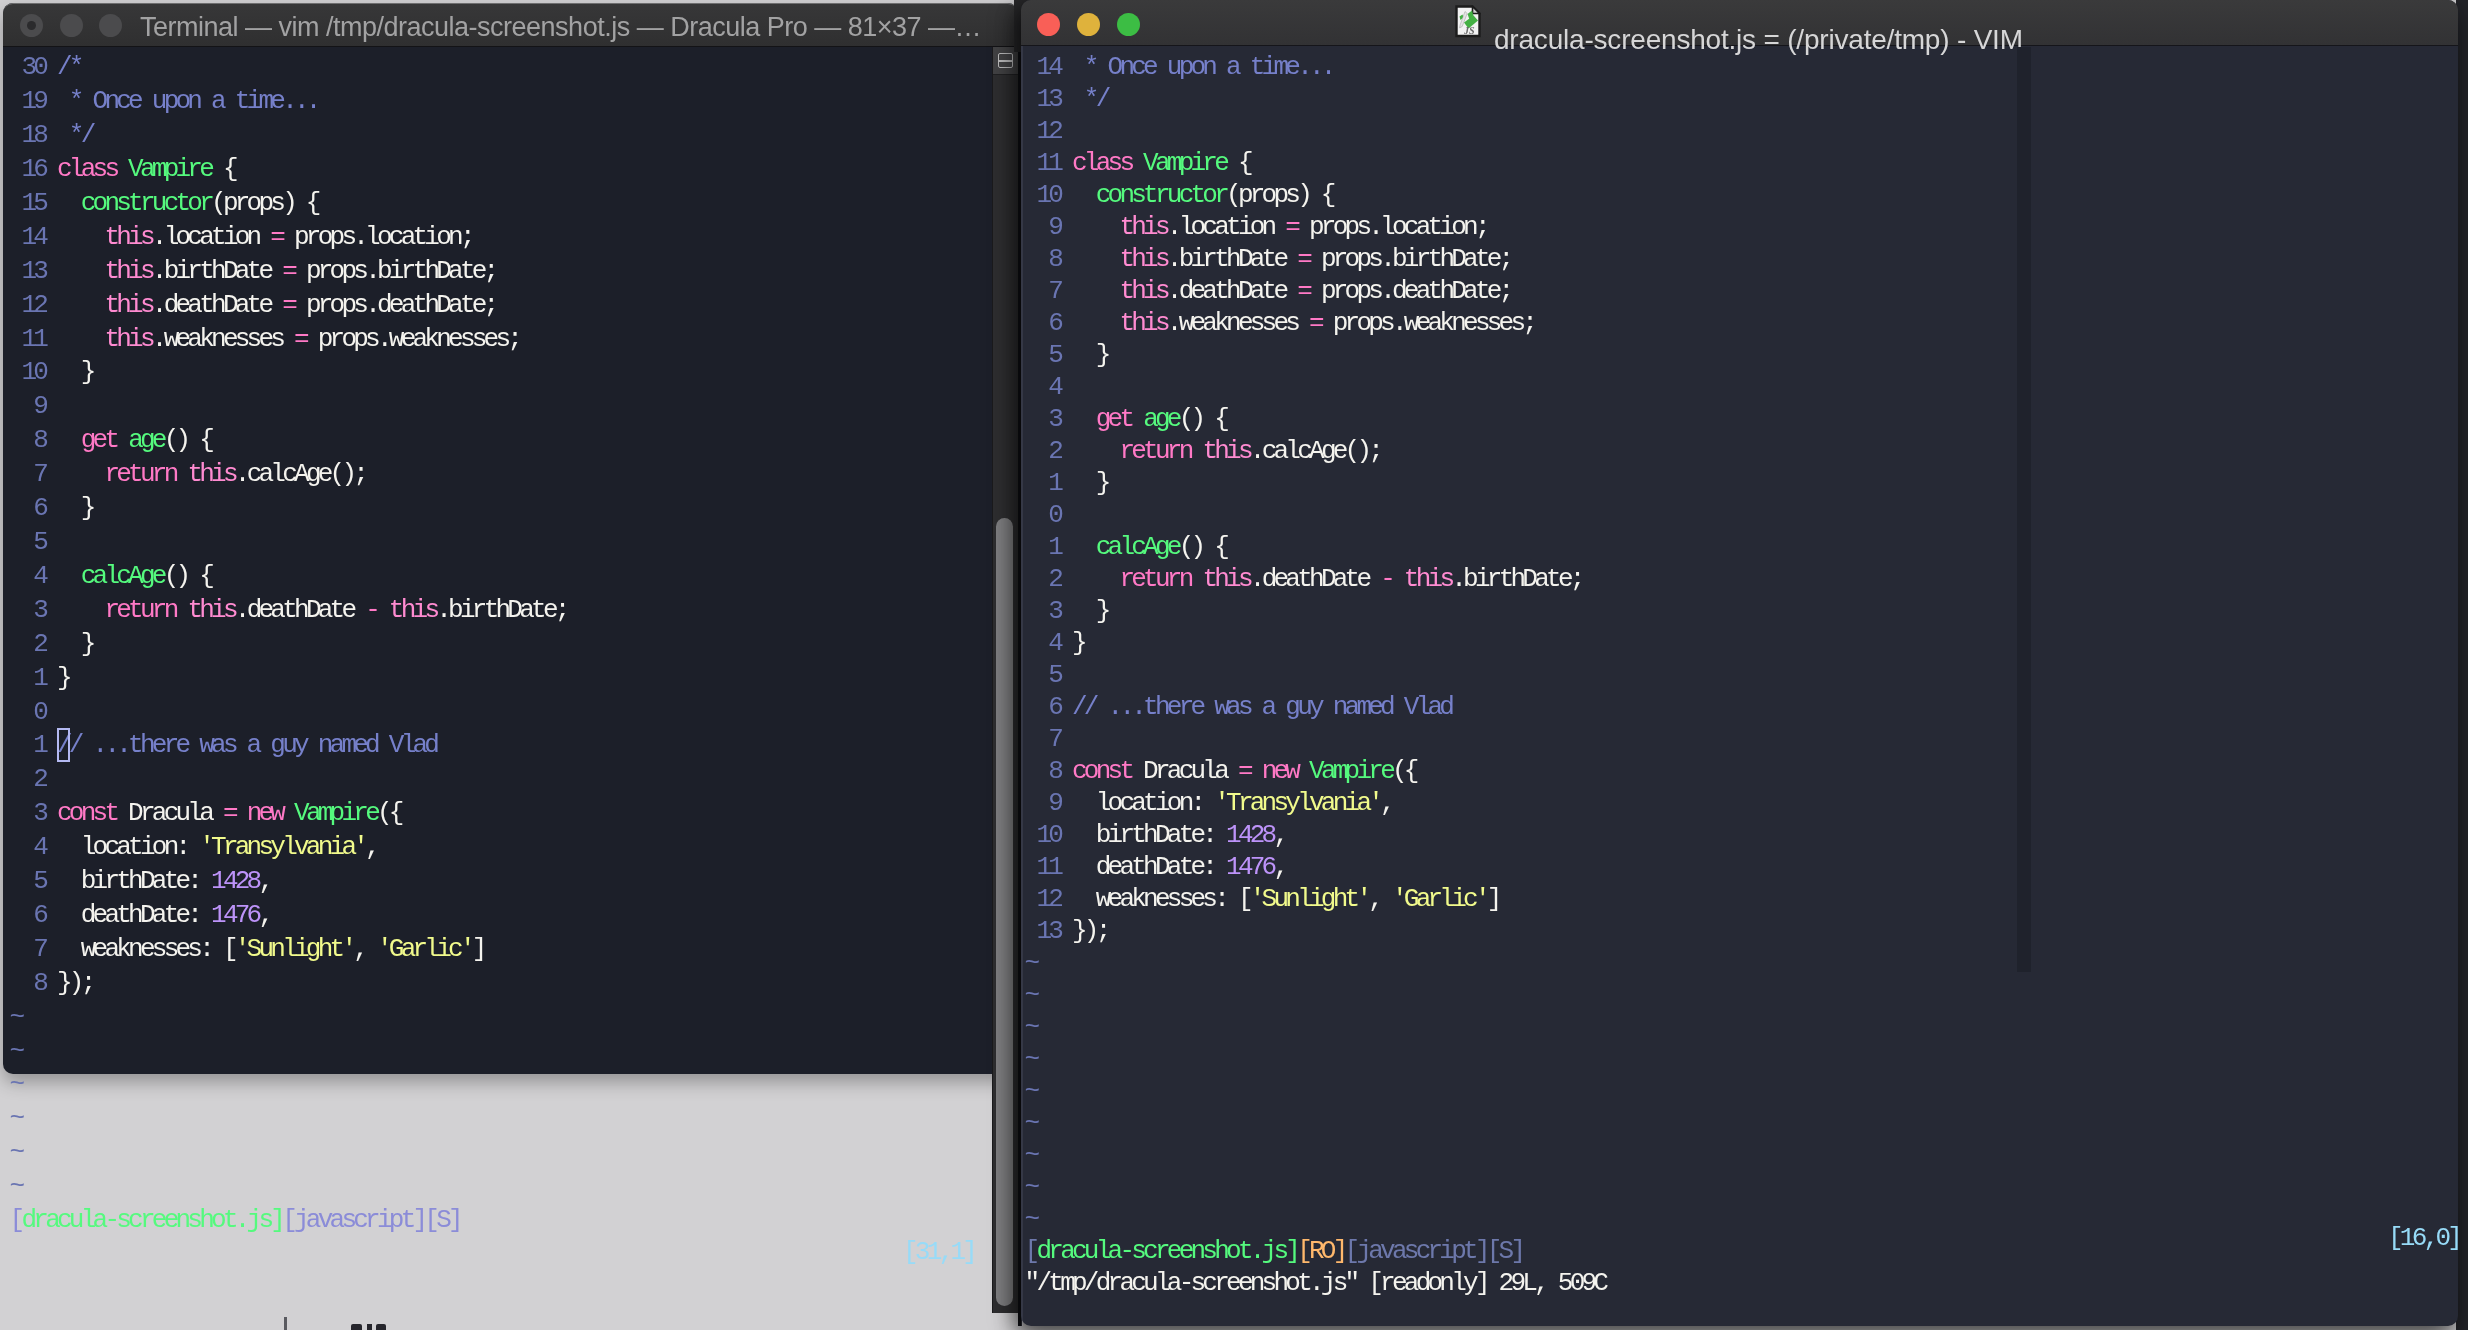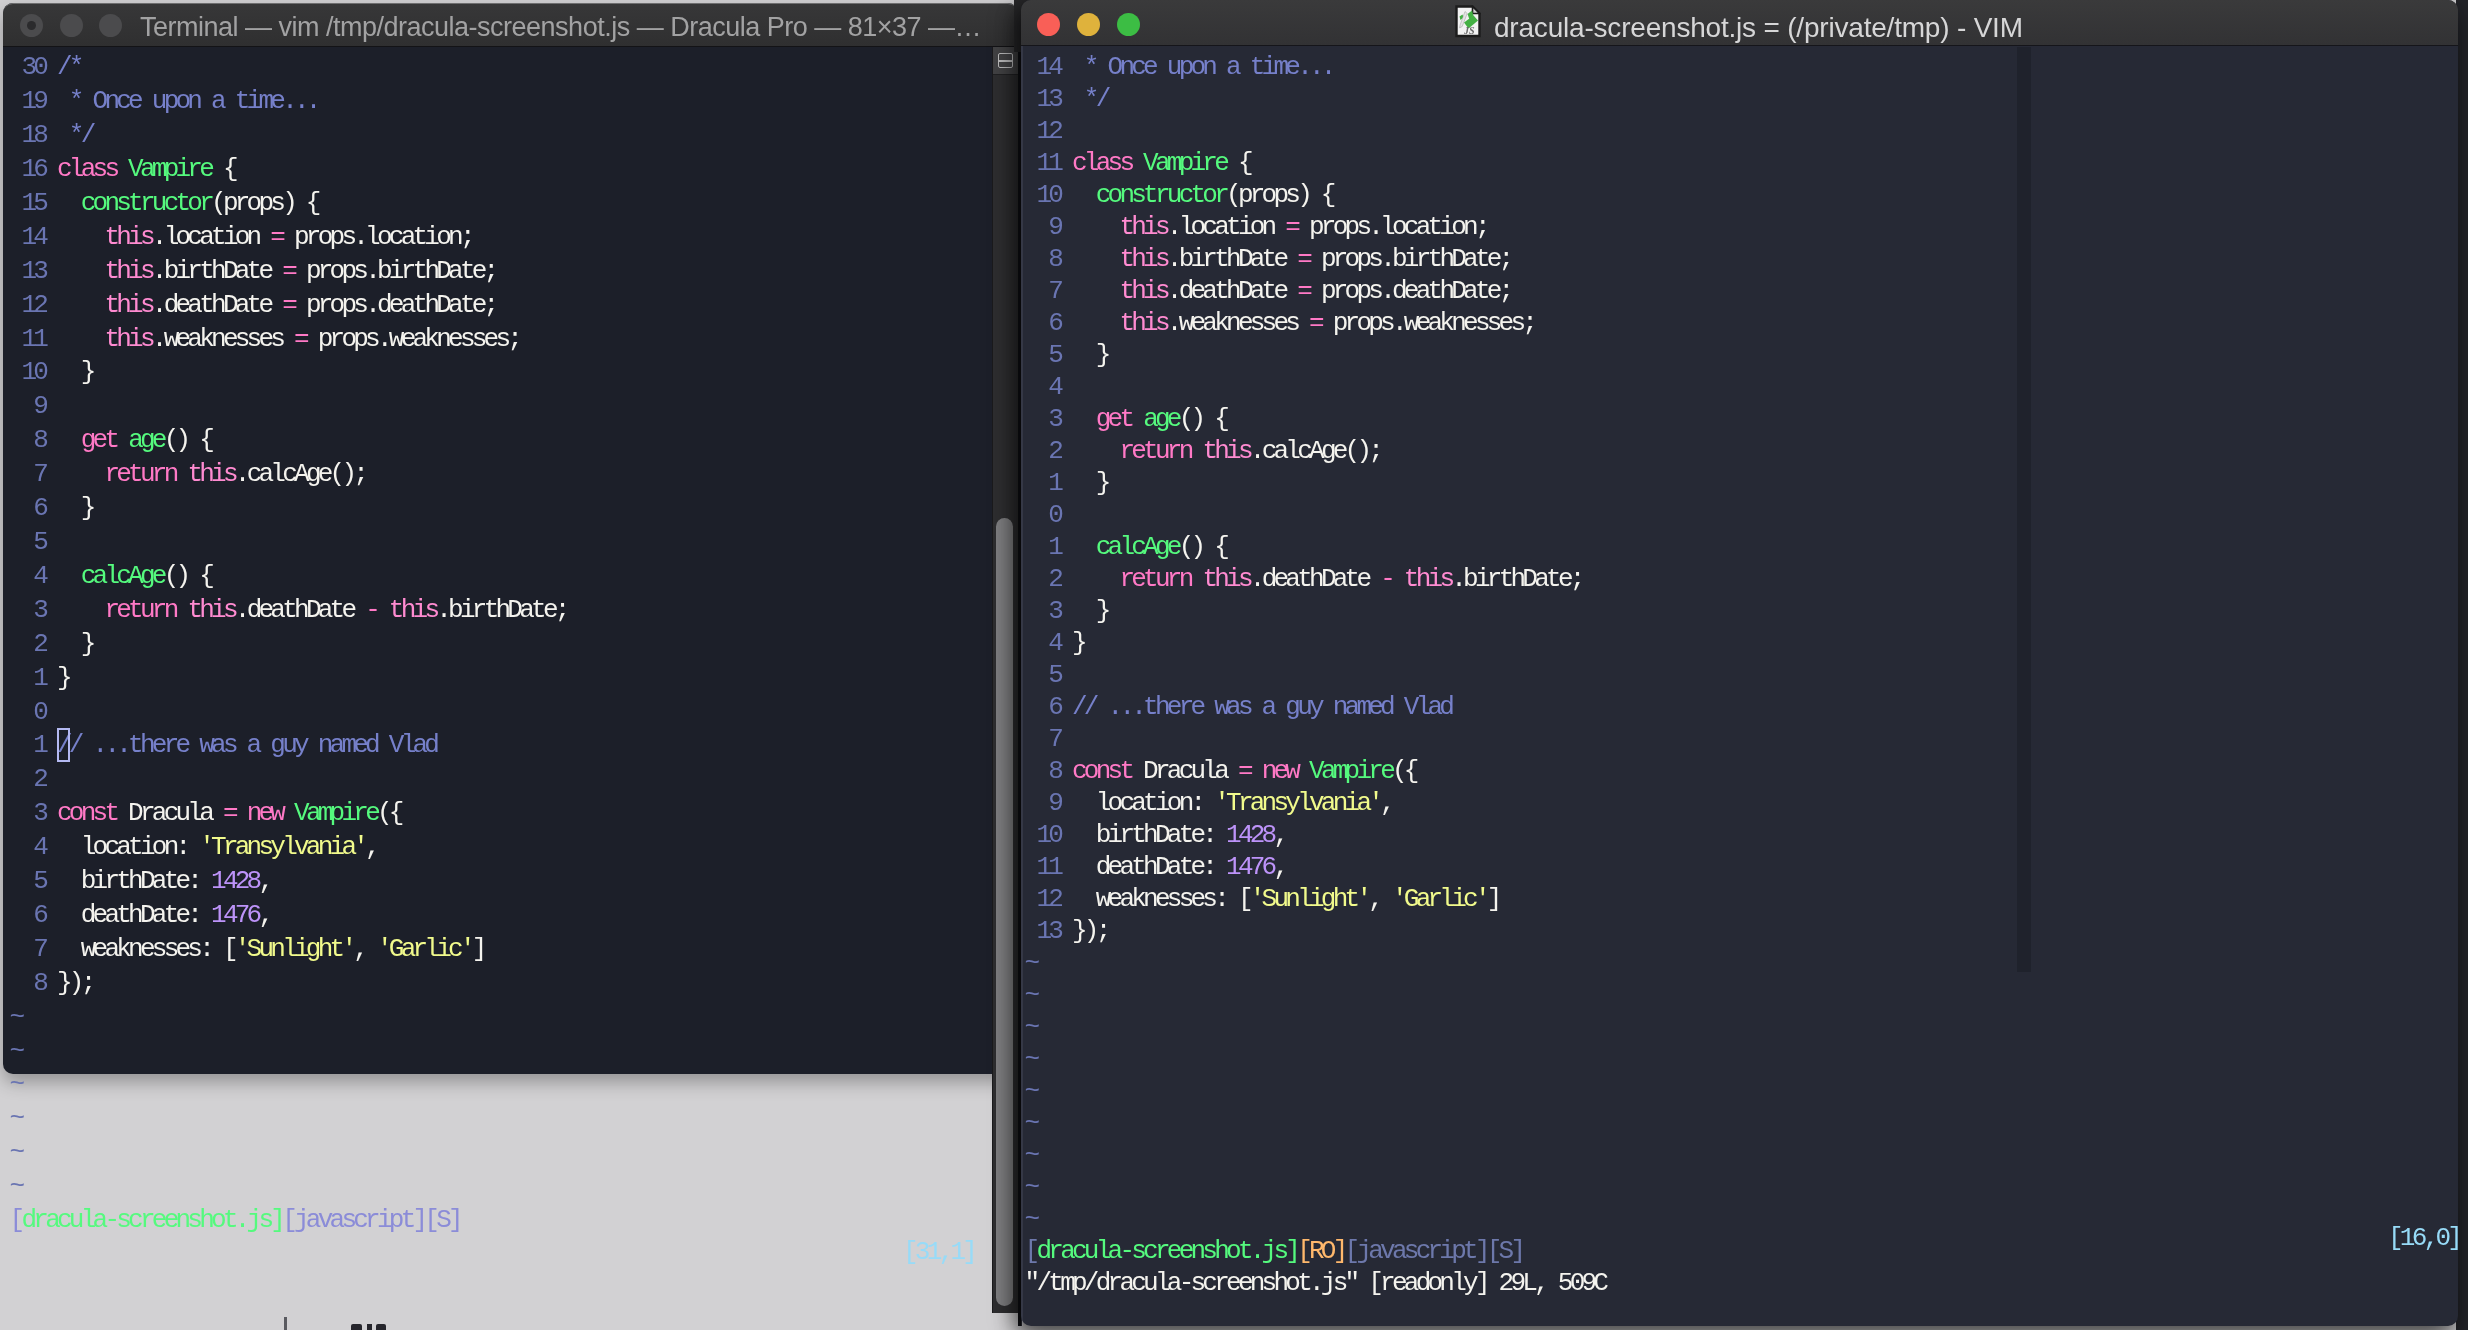--- a/index.html
+++ b/index.html
@@ -90,21 +90,21 @@
 <div style="position:absolute;left:996px;top:518px;width:17px;height:788px;background:#7e7e80;border-radius:8.5px;"></div>
 
 <div style="position:absolute;left:1018px;top:0;width:4px;height:1326px;background:#101116;"></div>
 <div style="position:absolute;left:1014px;top:0;width:22px;height:52px;background:#29292b;"></div>
 <div style="position:absolute;left:2456px;top:0;width:12px;height:1330px;background:#232429;"></div>
 <div class="win" id="winR">
   <div class="tbar">
     <div class="tl" style="left:15.5px;top:12.7px;background:#f95f57;"></div>
     <div class="tl" style="left:56px;top:12.7px;background:#dfb23c;"></div>
     <div class="tl" style="left:96px;top:12.7px;background:#3cbd44;"></div>
-    <div class="ttext ttR" style="left:473px;top:12px;color:#d6d6d7;">dracula-screenshot.js = (/private/tmp) - VIM</div>
+    <div class="ttext ttR" style="left:473px;top:24px;color:#d6d6d7;">dracula-screenshot.js = (/private/tmp) - VIM</div>
 
     <svg style="position:absolute;left:434px;top:5px;" width="26" height="33" viewBox="0 0 26 33">
       <path d="M1.5 1.5 h16 l7 7 v22.5 h-23 z" fill="#f2f2f2" stroke="#1c1c1c" stroke-width="2.4"></path>
       <path d="M17.5 1.5 l7 7 h-7 z" fill="#cfcfcf" stroke="#1c1c1c" stroke-width="1.6"></path>
       <path d="M12.5 9 l4.5 -3.5 l1.5 5.5 l-4 3.5 z" fill="#43b043"></path>
       <path d="M8 15.5 l9.5 -7 l4.5 5 l-9.5 8 z" fill="#43b043" transform="translate(1,2)"></path>
       <path d="M4.5 11.5 l3 -2 l1 3 l-3 2.5 z" fill="#43b043"></path>
       <path d="M10 6.5 l2.2 2 l-5 13 l-2.6 1.4 l0.6 -3.2 z" fill="#e4e4e4" stroke="#9a9a9a" stroke-width="0.5"></path>
       <text x="9" y="29" font-family="Liberation Serif,serif" font-style="italic" font-size="10" font-weight="bold" fill="#6a6a6a">JS</text>
     </svg>

